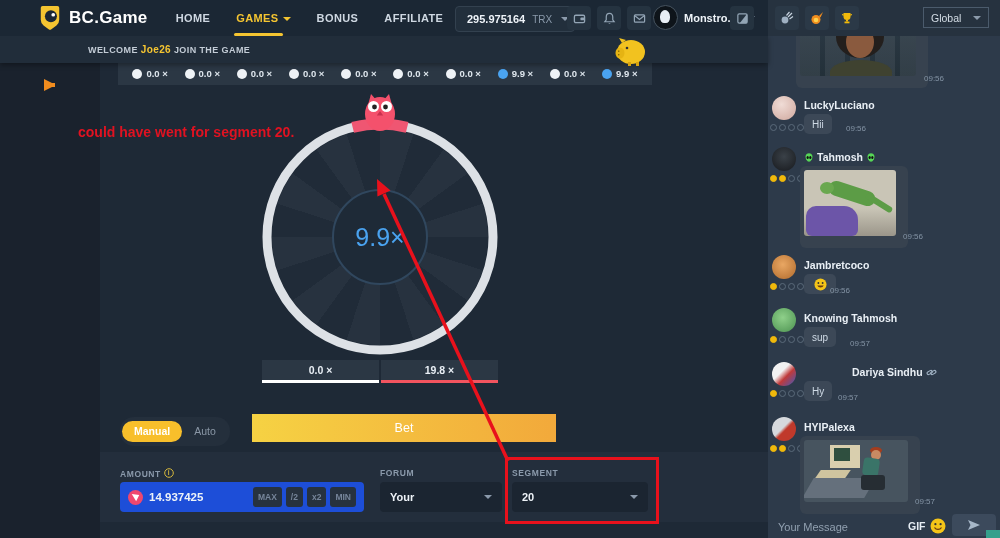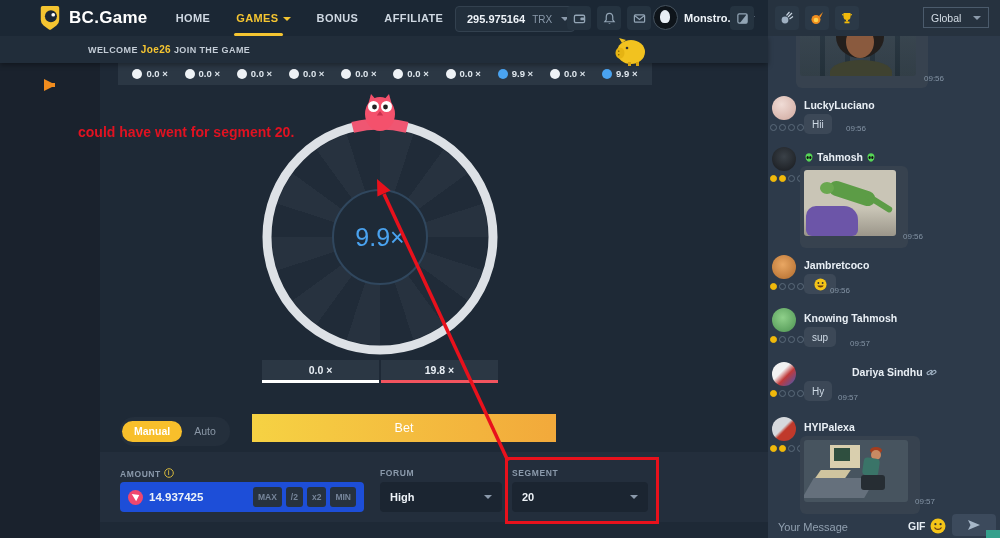--- a/index.html
+++ b/index.html
@@ -296,21 +296,21 @@
         <path d="M3 3.2 L9 3.9 L6.5 9 Z" fill="#ffffff"></path>
     </svg>
     <span class="amount-value">14.937425</span>
     <span class="mini-btn">MAX</span>
     <span class="mini-btn">/2</span>
     <span class="mini-btn">x2</span>
     <span class="mini-btn">MIN</span>
   </div>
   <div class="field-label" style="left:380px;top:468px;">FORUM</div>
   <div class="select" style="left:380px;width:122px;">
-    <span class="select-value">High</span>
+    <span class="select-value">Your</span>
     <span class="caret"></span>
   </div>
   <div class="field-label" style="left:512px;top:468px;">SEGMENT</div>
   <div class="select" style="left:512px;width:136px;">
     <span class="select-value">20</span>
     <span class="caret"></span>
   </div>
 
   <div class="anno-text">could have went for segment 20.</div>
   <div class="anno-box"></div>

